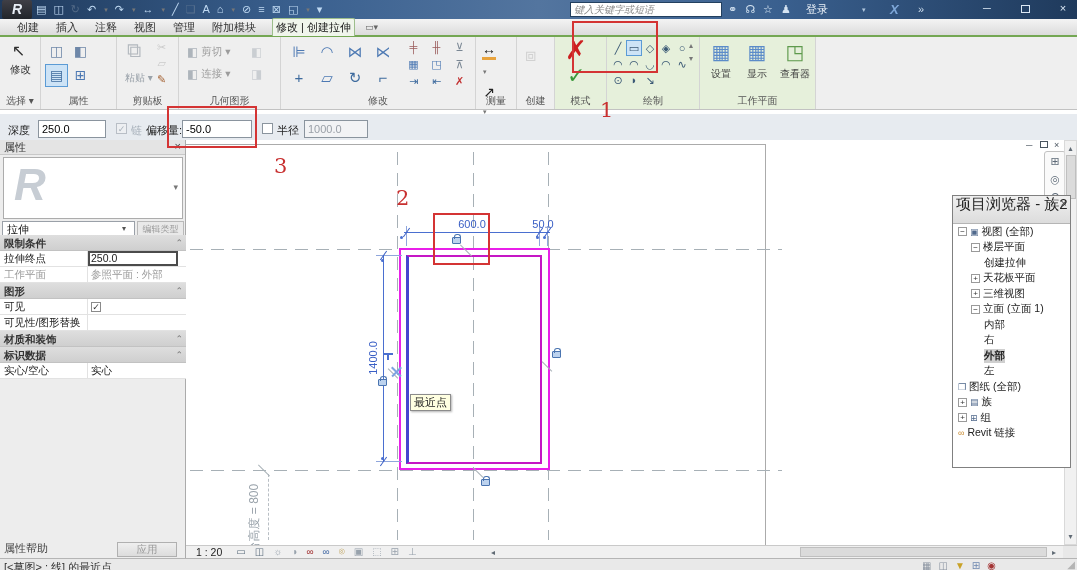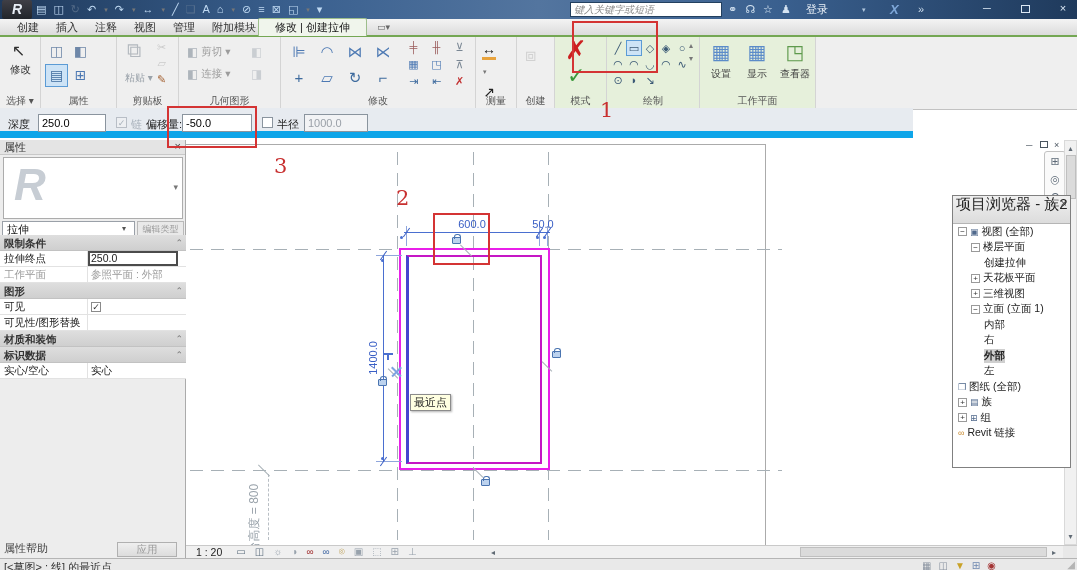--- a/index.html
+++ b/index.html
@@ -21,21 +21,21 @@
 #signin{position:absolute;left:806px;top:0;height:19px;line-height:19px;color:#EAF1F8;font-size:11px}
 #signin-caret{position:absolute;left:862px;top:6px;font-size:7px;color:#AFC6DD}
 #xlogo{position:absolute;left:890px;top:0;height:19px;line-height:19px;color:#7FA8D9;font-weight:bold;font-style:italic;font-size:13px}
 #ovf{position:absolute;left:918px;top:0;height:19px;line-height:19px;color:#CBDCEC;font-size:11px}
 .winbtn{position:absolute;top:0;width:30px;height:19px;text-align:center;line-height:17px;color:#DCE8F4;font-size:11px}
 #btn-min{left:972px}#btn-rest{left:1010px}#btn-close{left:1048px}
 .restbox{display:inline-block;width:9px;height:8px;border:1px solid #DCE8F4;margin-top:5px}
 
 #tabrow{left:0;top:19px;width:1077px;height:18px;background:linear-gradient(180deg,#F4F4F4,#DCDCDC);border-bottom:2px solid #74A753;display:flex;align-items:center}
 .tab{margin-left:17px;font-size:11px;color:#333;white-space:nowrap}
-#tab-active{margin-left:2px;background:#F0F5EC;border:1px solid #9DBE8C;border-bottom:none;padding:1px 16px;border-radius:2px 2px 0 0;color:#1c1c1c}
+#tab-active{margin-left:16px;background:#F0F5EC;border:1px solid #9DBE8C;border-bottom:none;padding:1px 3px;border-radius:2px 2px 0 0;color:#1c1c1c}
 #ribbon-toggle{margin-left:10px;color:#666;font-size:9px}
 
 #ribbon{left:0;top:37px;width:1077px;height:73px;background:#EFEFEF;border-bottom:1px solid #C2C2C2}
 .panel{position:absolute;top:0;height:72px;border-right:1px solid #D4D4D4;background:#EFEFEF}
 .panel.ctx{background:#E6F0DB}
 .plabel{position:absolute;bottom:1px;left:0;right:0;height:14px;font-size:10px;color:#555;text-align:center;line-height:14px}
 .icn{display:inline-block;text-align:center;cursor:default}
 .icn.sel{background:#CDE3F6;outline:1px solid #5B9BD5}
 .icn.gray{opacity:.55}
 .ruler{border-bottom:3px solid #E8A33D}
@@ -63,21 +63,21 @@
 #create-ic .icn{font-size:18px}
 #mode-cancel{position:absolute;left:10px;top:-2px;font-size:26px;color:#CC2020;font-weight:bold}
 #mode-finish{position:absolute;left:12px;top:26px;font-size:22px;color:#3A9A3A;font-weight:bold}
 .drow{position:absolute;left:4px;display:flex;gap:2px}
 .drow .icn{width:14px;height:14px;font-size:11px;line-height:14px;color:#3C5A76}
 #draw-scroll{position:absolute;left:82px;top:4px;display:flex;flex-direction:column;gap:4px;color:#777;font-size:8px;text-align:center}
 .wpbtn{position:absolute;top:2px;width:34px;text-align:center}
 .wpbtn .big{font-size:20px;line-height:26px;display:block}
 .wpbtn .cap{font-size:10px;color:#444;display:block;margin-top:2px}
 
-#optionsbar{left:0;top:108px;width:913px;height:30px;background:#E7EBF0;border-bottom:7px solid #0ea5e9}
+#optionsbar{left:0;top:114px;width:1077px;height:30px;background:#E7EBF0;border-bottom:1px solid #0ea5e9}
 #optionsbar .lbl{position:absolute;top:9px;font-size:11px;color:#222}
 #optionsbar input{position:absolute;top:6px;height:18px;border:1px solid #8A949E;font-size:11px;padding:0 3px;background:#fff}
 .cb{position:absolute;top:9px;width:11px;height:11px;border:1px solid #8A949E;background:#fff;font-size:9px;line-height:10px;text-align:center}
 .cb.gray{border-color:#B8BEC6;background:#EDEFF2;color:#A7B0BA}
 
 #props{left:0;top:140px;width:186px;height:418px;background:#EDEDED;border-right:1px solid #ABABAB}
 #props-header{position:absolute;left:0;top:0;width:100%;height:15px;background:#E4E4E4;border-bottom:1px solid #C8C8C8;font-size:11px;padding-left:4px;line-height:15px;color:#333}
 #props-close{position:absolute;right:4px;top:0px;font-size:11px;color:#444}
 #type-selector{position:absolute;left:3px;top:17px;width:180px;height:62px;background:#fff;border:1px solid #ACACAC}
 #type-r{position:absolute;left:10px;top:2px;font-size:44px;font-weight:bold;font-style:italic;color:#C7CDD4}

